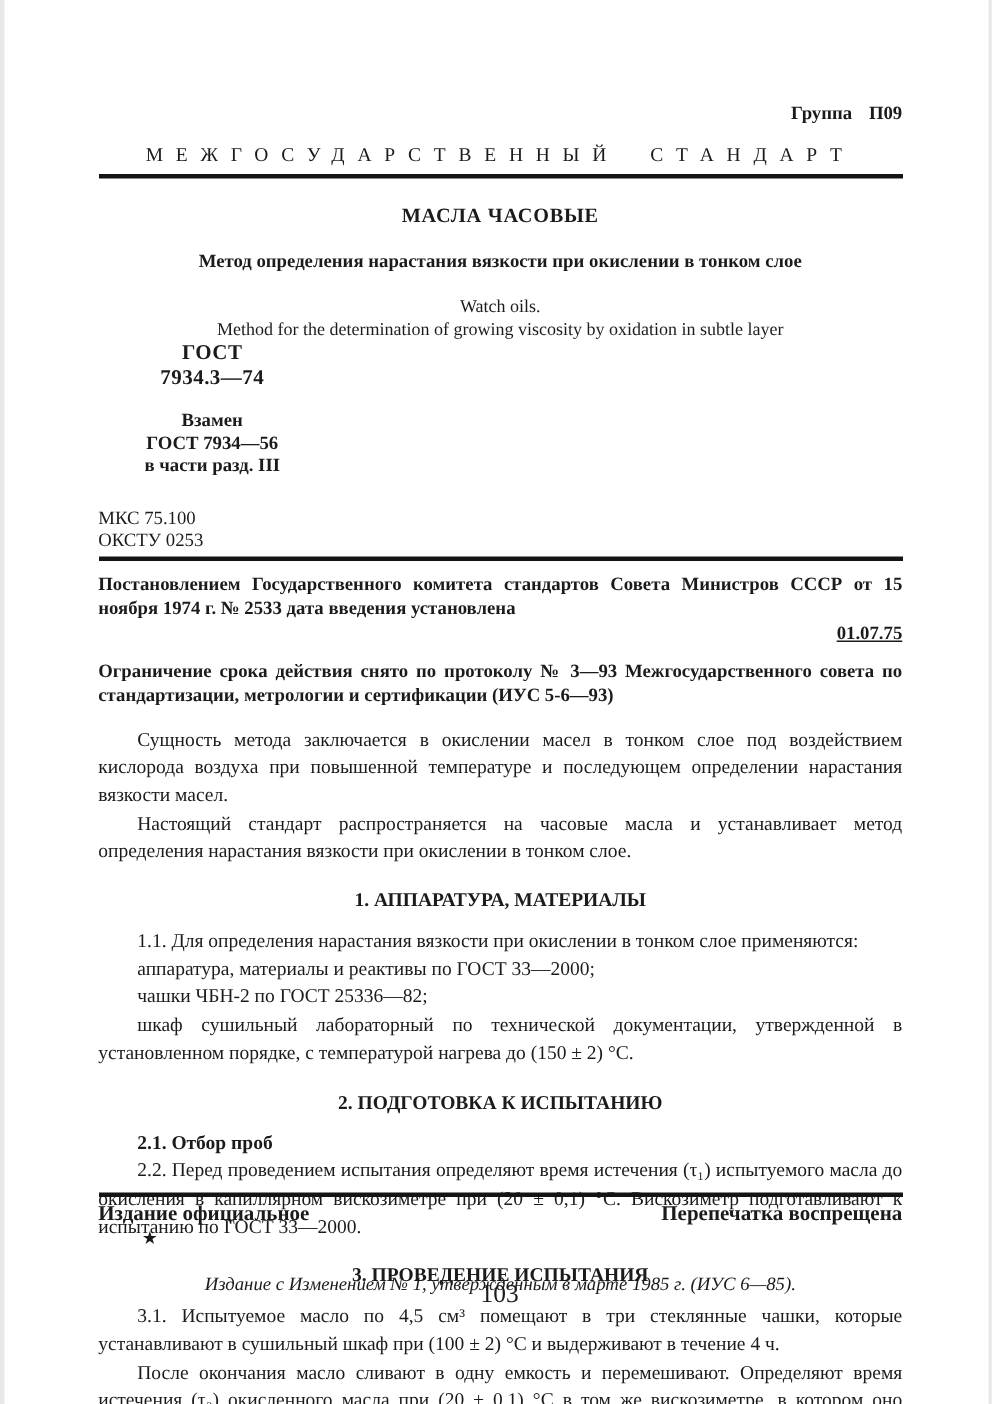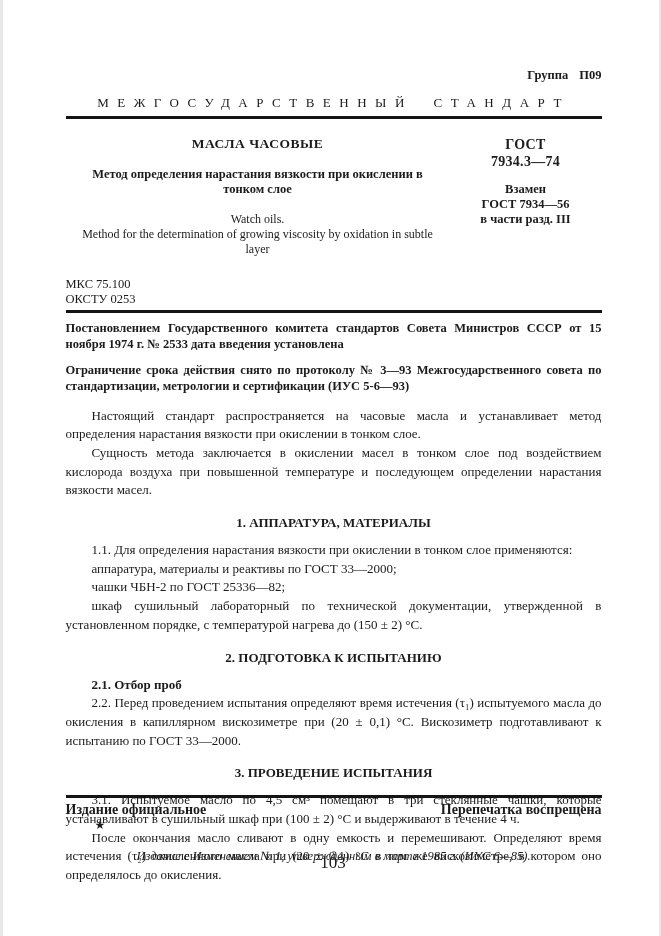--- a/index.html
+++ b/index.html
@@ -9,21 +9,21 @@
     margin:0 auto;overflow:hidden;
   }
   .content{position:absolute;left:63px;top:0;width:536px;}
   .group-label{margin-top:68px;text-align:right;font-weight:bold;font-size:12.5px;word-spacing:8px;}
   .std-kind{
     margin-top:12px;font-weight:normal;font-size:13px;white-space:nowrap;
     letter-spacing:8.5px;word-spacing:9px;text-align:center;
   }
   .rule-thick{height:3px;background:#141414;margin-top:5px;}
   .rule-mid{height:2.5px;background:#141414;margin-top:3px;}
-  .title-row{display:flex;margin-top:17px;}
+  .title-row{display:flex;margin-top:17px;flex-direction:column;}
   .title-left{flex:1;text-align:center;padding:0 6px;}
   .title-right{width:152px;text-align:center;}
   .doc-title{font-weight:bold;font-size:13.5px;letter-spacing:0.5px;}
   .doc-subtitle{font-weight:bold;font-size:12.5px;margin-top:15px;}
   .en-block{margin-top:15px;font-size:12px;line-height:15px;}
   .gost-desig{font-weight:bold;font-size:14px;line-height:17px;letter-spacing:0.3px;}
   .replaces{font-weight:bold;font-size:12.5px;line-height:15px;margin-top:12px;}
   .codes{margin-top:20px;font-size:12.5px;line-height:15px;}
   .decree{font-weight:bold;font-size:12.5px;line-height:16.5px;text-align:justify;margin:7px 0 0 0;}
   .eff-date{font-weight:bold;font-size:12.5px;text-align:right;margin-top:1px;}
@@ -72,25 +72,26 @@
       </div>
     </div>
 
     <div class="codes">
       <div>МКС 75.100</div>
       <div>ОКСТУ 0253</div>
     </div>
     <div class="rule-mid"></div>
 
     <p class="decree">Постановлением Государственного комитета стандартов Совета Министров СССР от 15 ноября 1974 г. № 2533 дата введения установлена</p>
+    <div class="eff-date"><span>01.07.75</span></div>
     <p class="validity">Ограничение срока действия снято по протоколу № 3—93 Межгосударственного совета по стандартизации, метрологии и сертификации (ИУС 5-6—93)</p>
 
     <div class="intro">
+      <p class="body-p">Сущность метода заключается в окислении масел в тонком слое под воздействием кислорода воздуха при повышенной температуре и последующем определении нарастания вязкости масел.</p>
       <p class="body-p">Настоящий стандарт распространяется на часовые масла и устанавливает метод определения нарастания вязкости при окислении в тонком слое.</p>
-      <p class="body-p">Сущность метода заключается в окислении масел в тонком слое под воздействием кислорода воздуха при повышенной температуре и последующем определении нарастания вязкости масел.</p>
     </div>
 
     <div class="sec-heading">1. АППАРАТУРА, МАТЕРИАЛЫ</div>
     <p class="body-p">1.1. Для определения нарастания вязкости при окислении в тонком слое применяются:</p>
     <p class="body-p">аппаратура, материалы и реактивы по ГОСТ 33—2000;</p>
     <p class="body-p">чашки ЧБН-2 по ГОСТ 25336—82;</p>
     <p class="body-p">шкаф сушильный лабораторный по технической документации, утвержденной в установленном порядке, с температурой нагрева до (150 ± 2) °С.</p>
 
     <div class="sec-heading">2. ПОДГОТОВКА К ИСПЫТАНИЮ</div>
     <p class="body-p subhead">2.1. Отбор проб</p>

